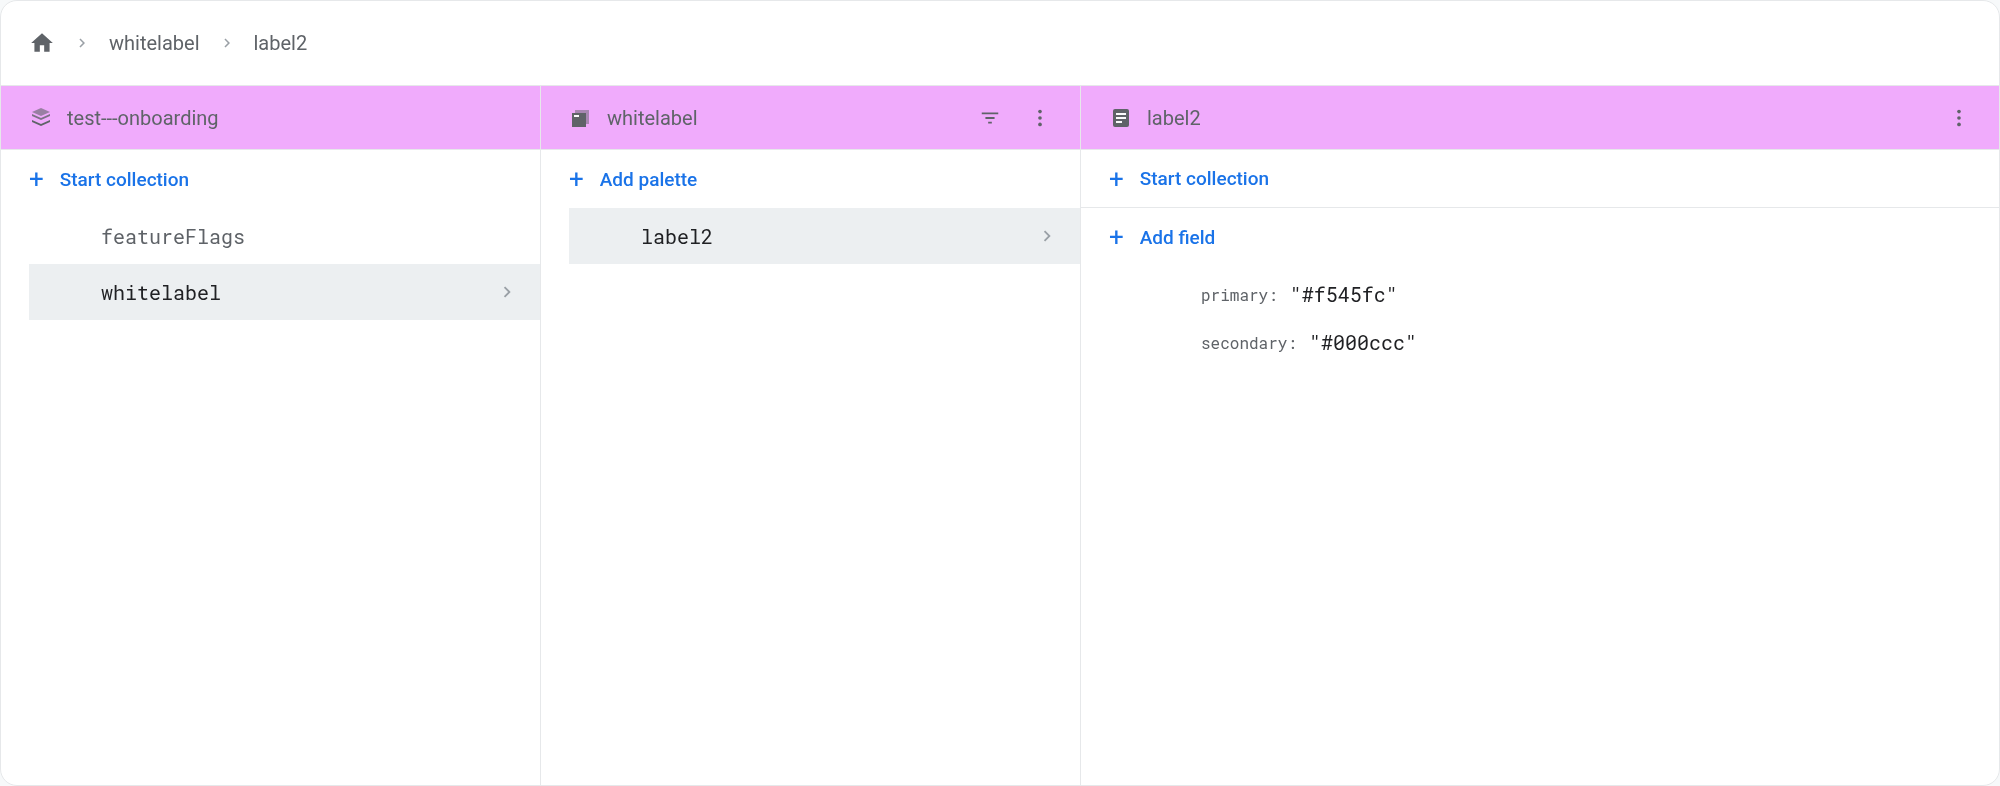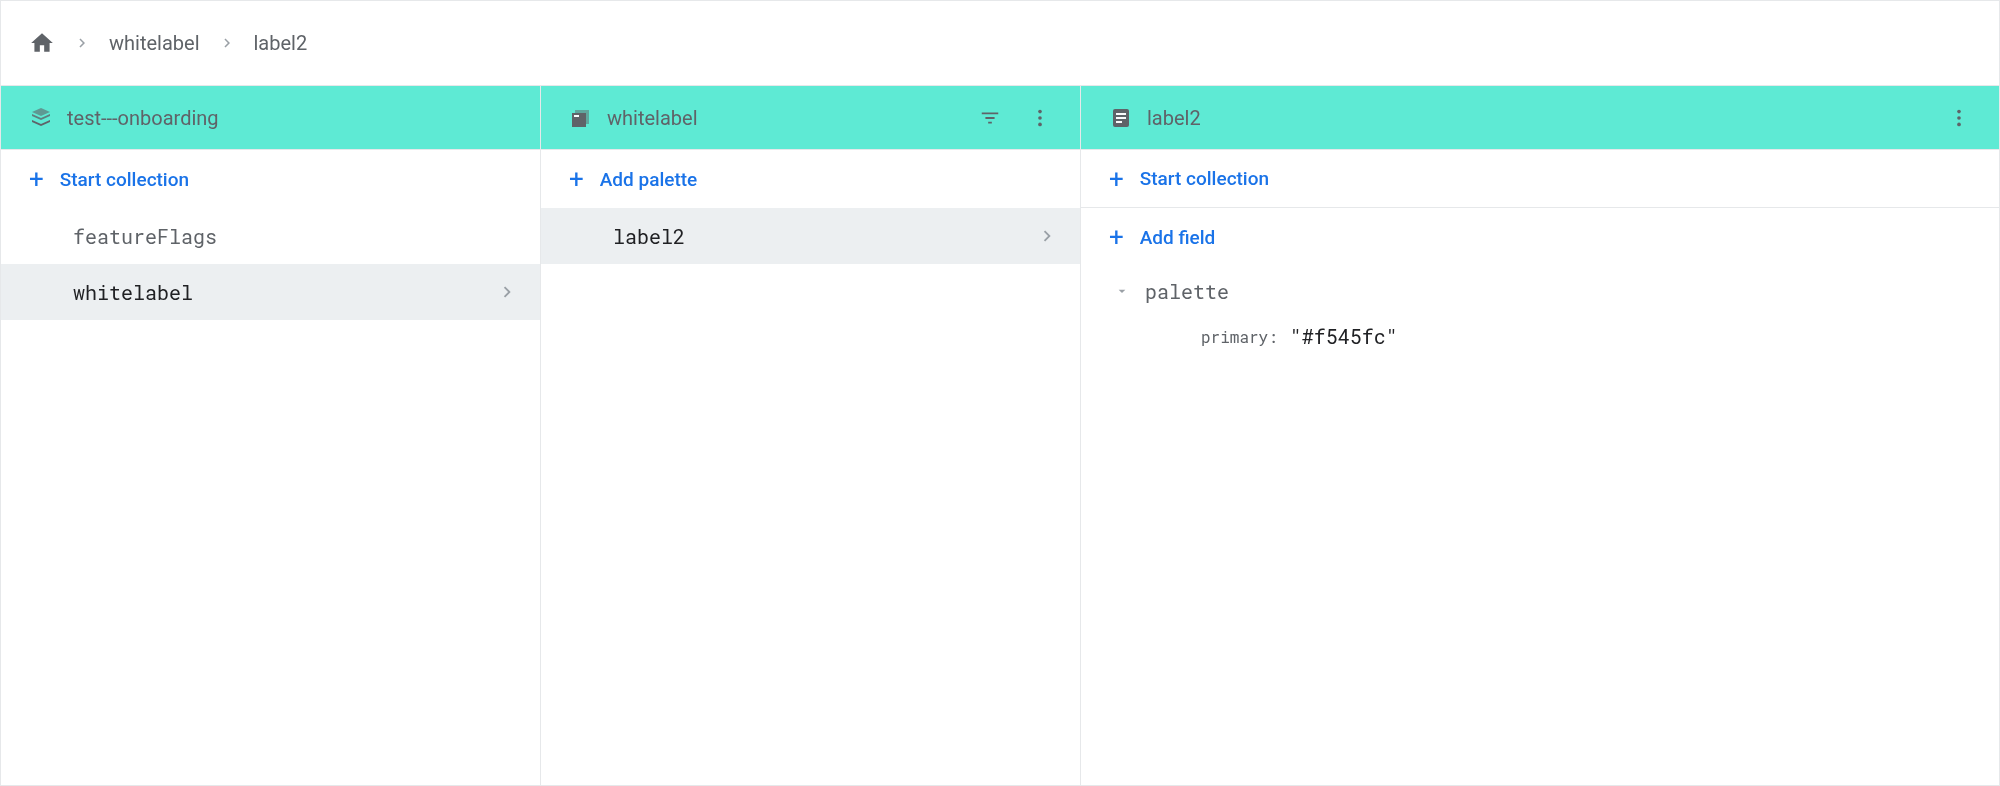--- a/index.html
+++ b/index.html
@@ -8,21 +8,21 @@
     font-family: Roboto, -apple-system, BlinkMacSystemFont, "Segoe UI", Arial, sans-serif;
     background: #f7f9fa;
     font-size: 18px;
     color: #202124;
   }
   .app {
     width: 2000px;
     height: 786px;
     background: #fff;
     border: 1px solid #e6e8ea;
-    border-radius: 0;
+    border-radius: 17px;
     display: flex;
     flex-direction: column;
     overflow: hidden;
   }
   
   .breadcrumb {
     display: flex;
     align-items: center;
     height: 85px;
     padding: 0 28px;
@@ -44,21 +44,21 @@
   .col-root { width: 540px; }
   .col-collection { width: 540px; }
   .col-document { flex: 1; }
   
   .panel-header {
     height: 64px;
     display: flex;
     align-items: center;
     padding: 0 22px 0 28px;
     border-bottom: 1px solid #e6e8ea;
-    background: #5eead4;
+    background: #f0abfc;
     gap: 14px;
   }
   .panel-header .title {
     flex: 1;
     color: #5f6368;
     font-size: 20px;
   }
   .panel-header .icon { color: #5f6368; display:flex; align-items:center; }
   .icon-btn {
     width: 36px; height: 36px;
@@ -78,21 +78,21 @@
     cursor: pointer;
   }
   .action-row.border-b { border-bottom: 1px solid #e6e8ea; }
   .plus {
     font-size: 26px;
     line-height: 1;
     font-weight: 400;
     color: #1a73e8;
   }
   
-  .list { flex: 1; overflow: auto; }
+  .list { flex: 1; overflow: auto; padding-left: 28px; }
   .list-item {
     height: 56px;
     display: flex;
     align-items: center;
     padding: 0 22px 0 72px;
     cursor: pointer;
     position: relative;
   }
   .list-item .label {
     flex: 1;
@@ -258,30 +258,26 @@
       <div class="action-row border-b">
         <span class="plus">+</span>
         <span>Start collection</span>
       </div>
       <div class="doc-body">
         <div class="action-row">
           <span class="plus">+</span>
           <span>Add field</span>
         </div>
         <div class="tree">
-          <div class="tree-row">
-            <span class="toggle">
-              <svg width="16" height="16" viewBox="0 0 24 24" fill="currentColor">
-                  <path d="M7 10l5 5 5-5z"></path>
-                </svg>
-            </span>
-            <span class="key">palette</span>
-          </div>
           <div class="tree-child">
             <span class="key"><span>primary</span><span class="colon">:</span></span>
             <span class="val">"#f545fc"</span>
           </div>
+          <div class="tree-child">
+            <span class="key"><span>secondary</span><span class="colon">:</span></span>
+            <span class="val">"#000ccc"</span>
+          </div>
         </div>
       </div>
     </div>
 
   </div>
 </div>
 
 </body></html>

